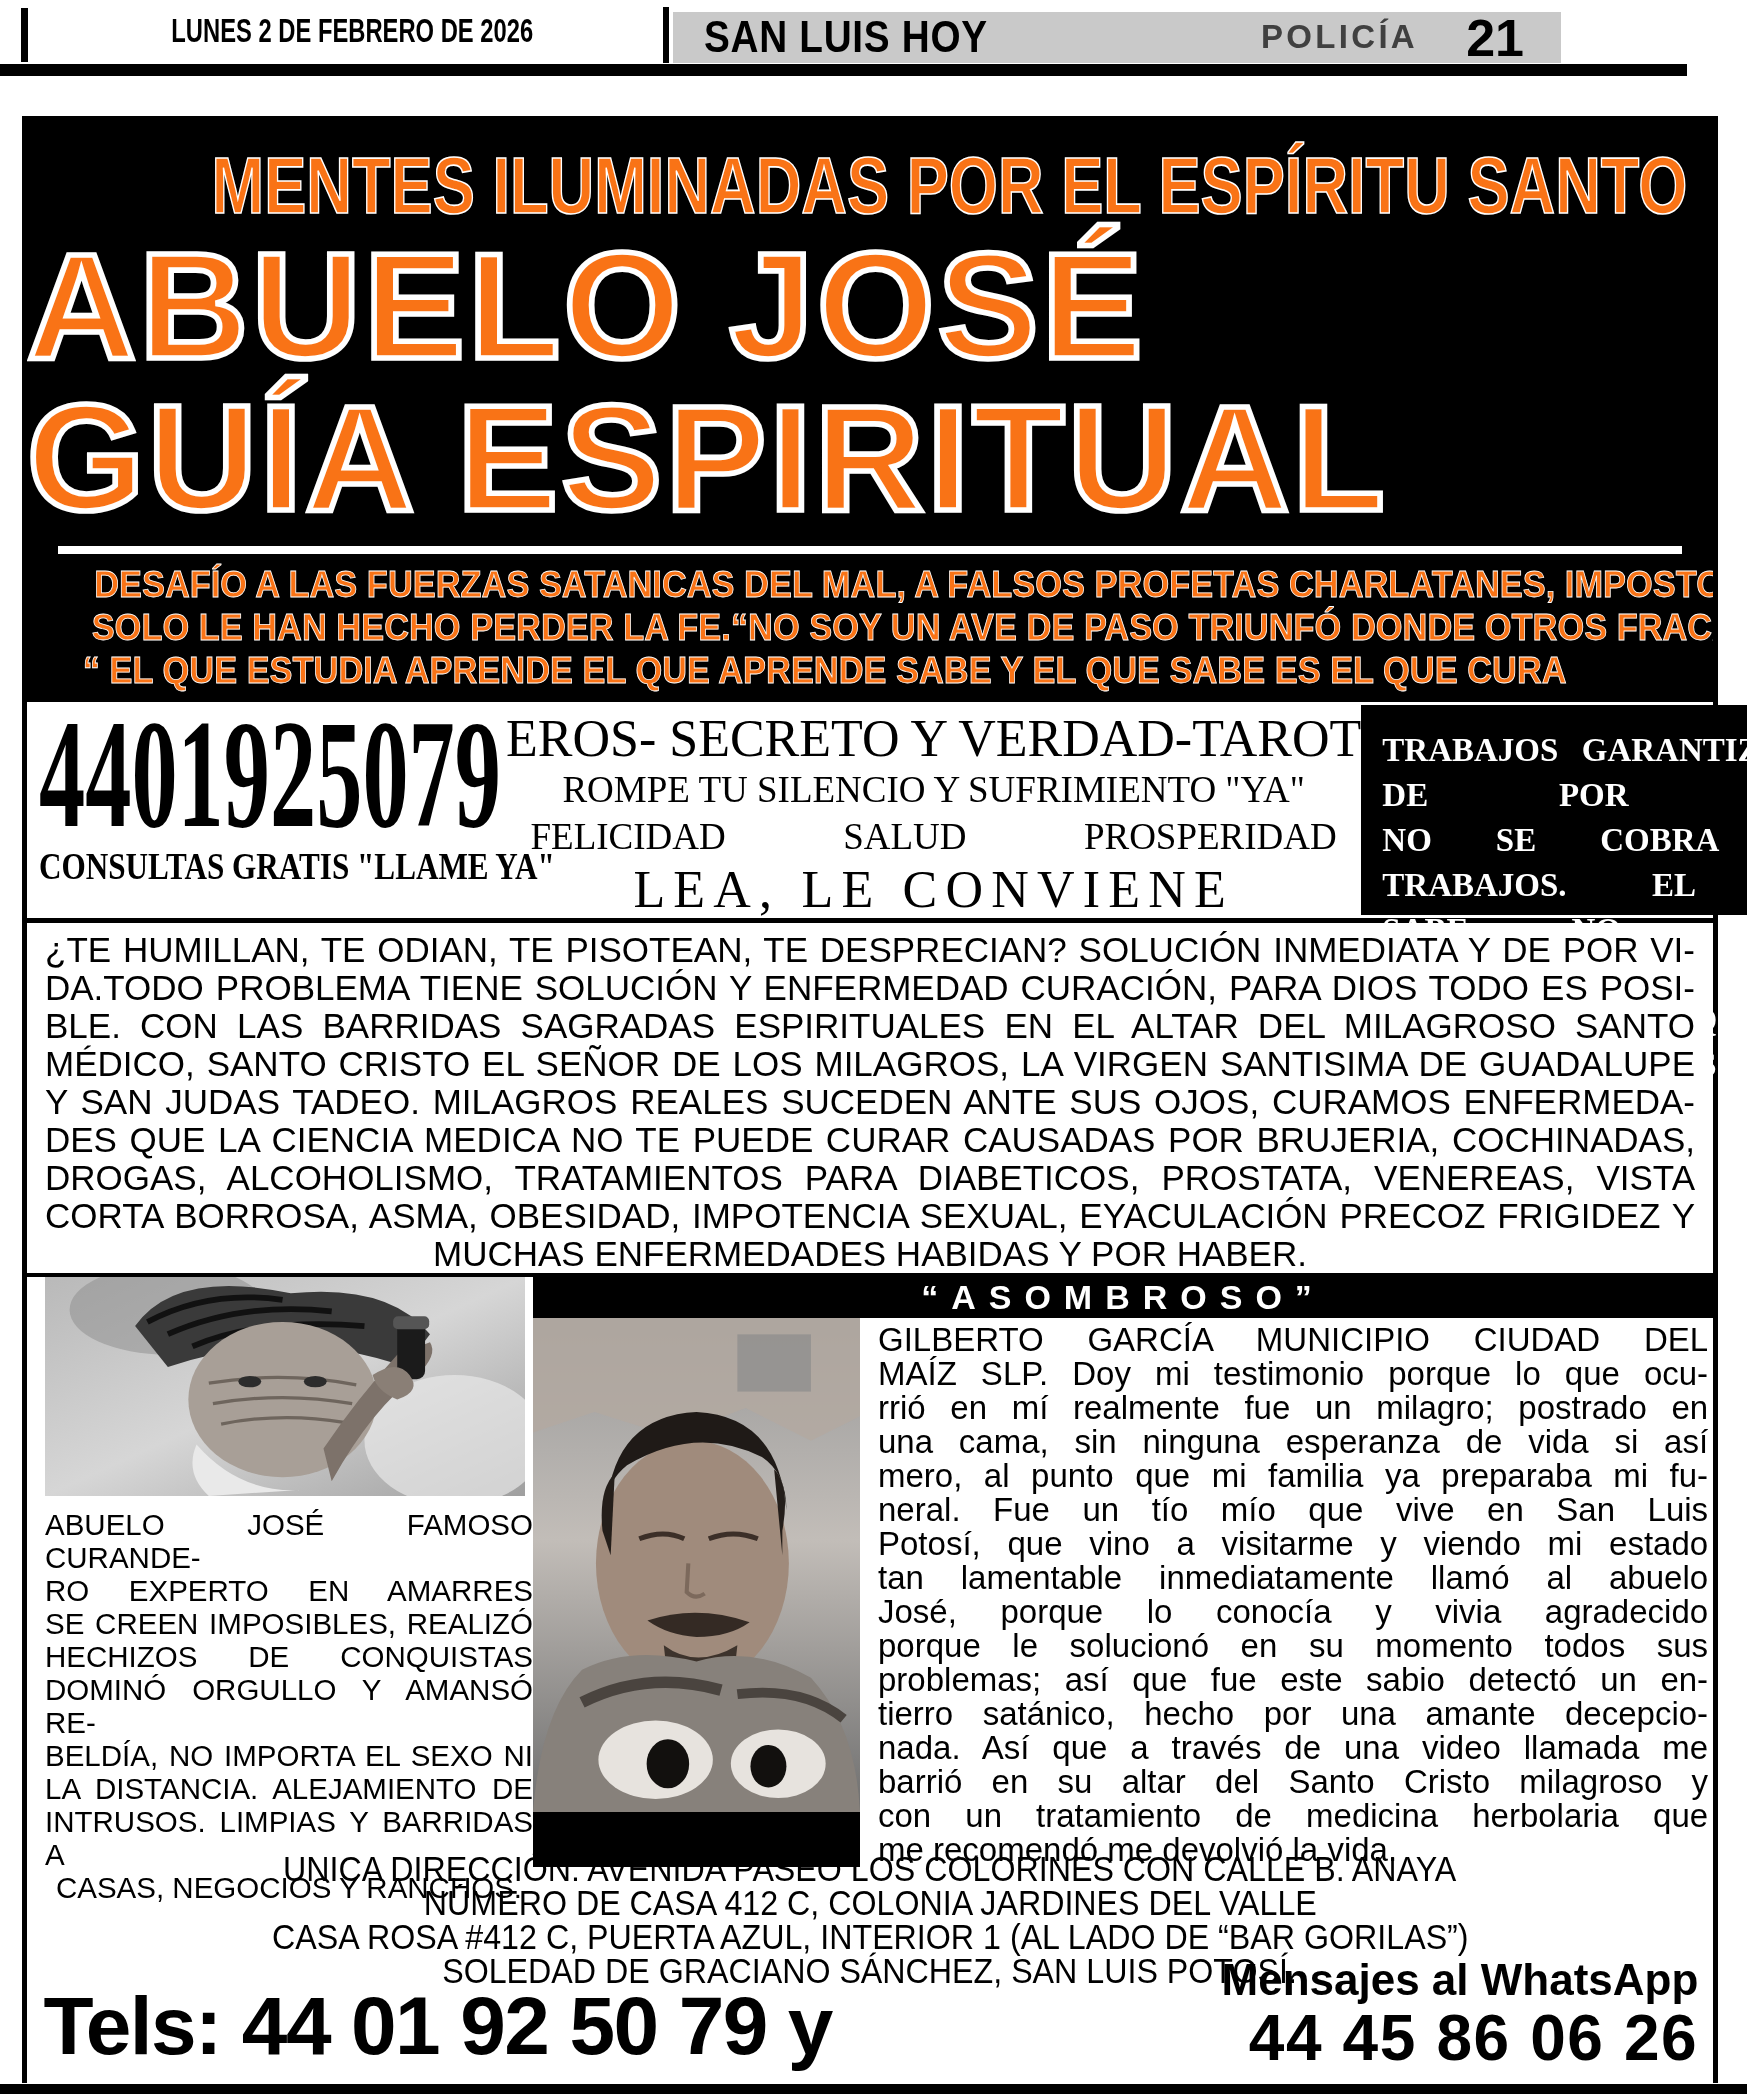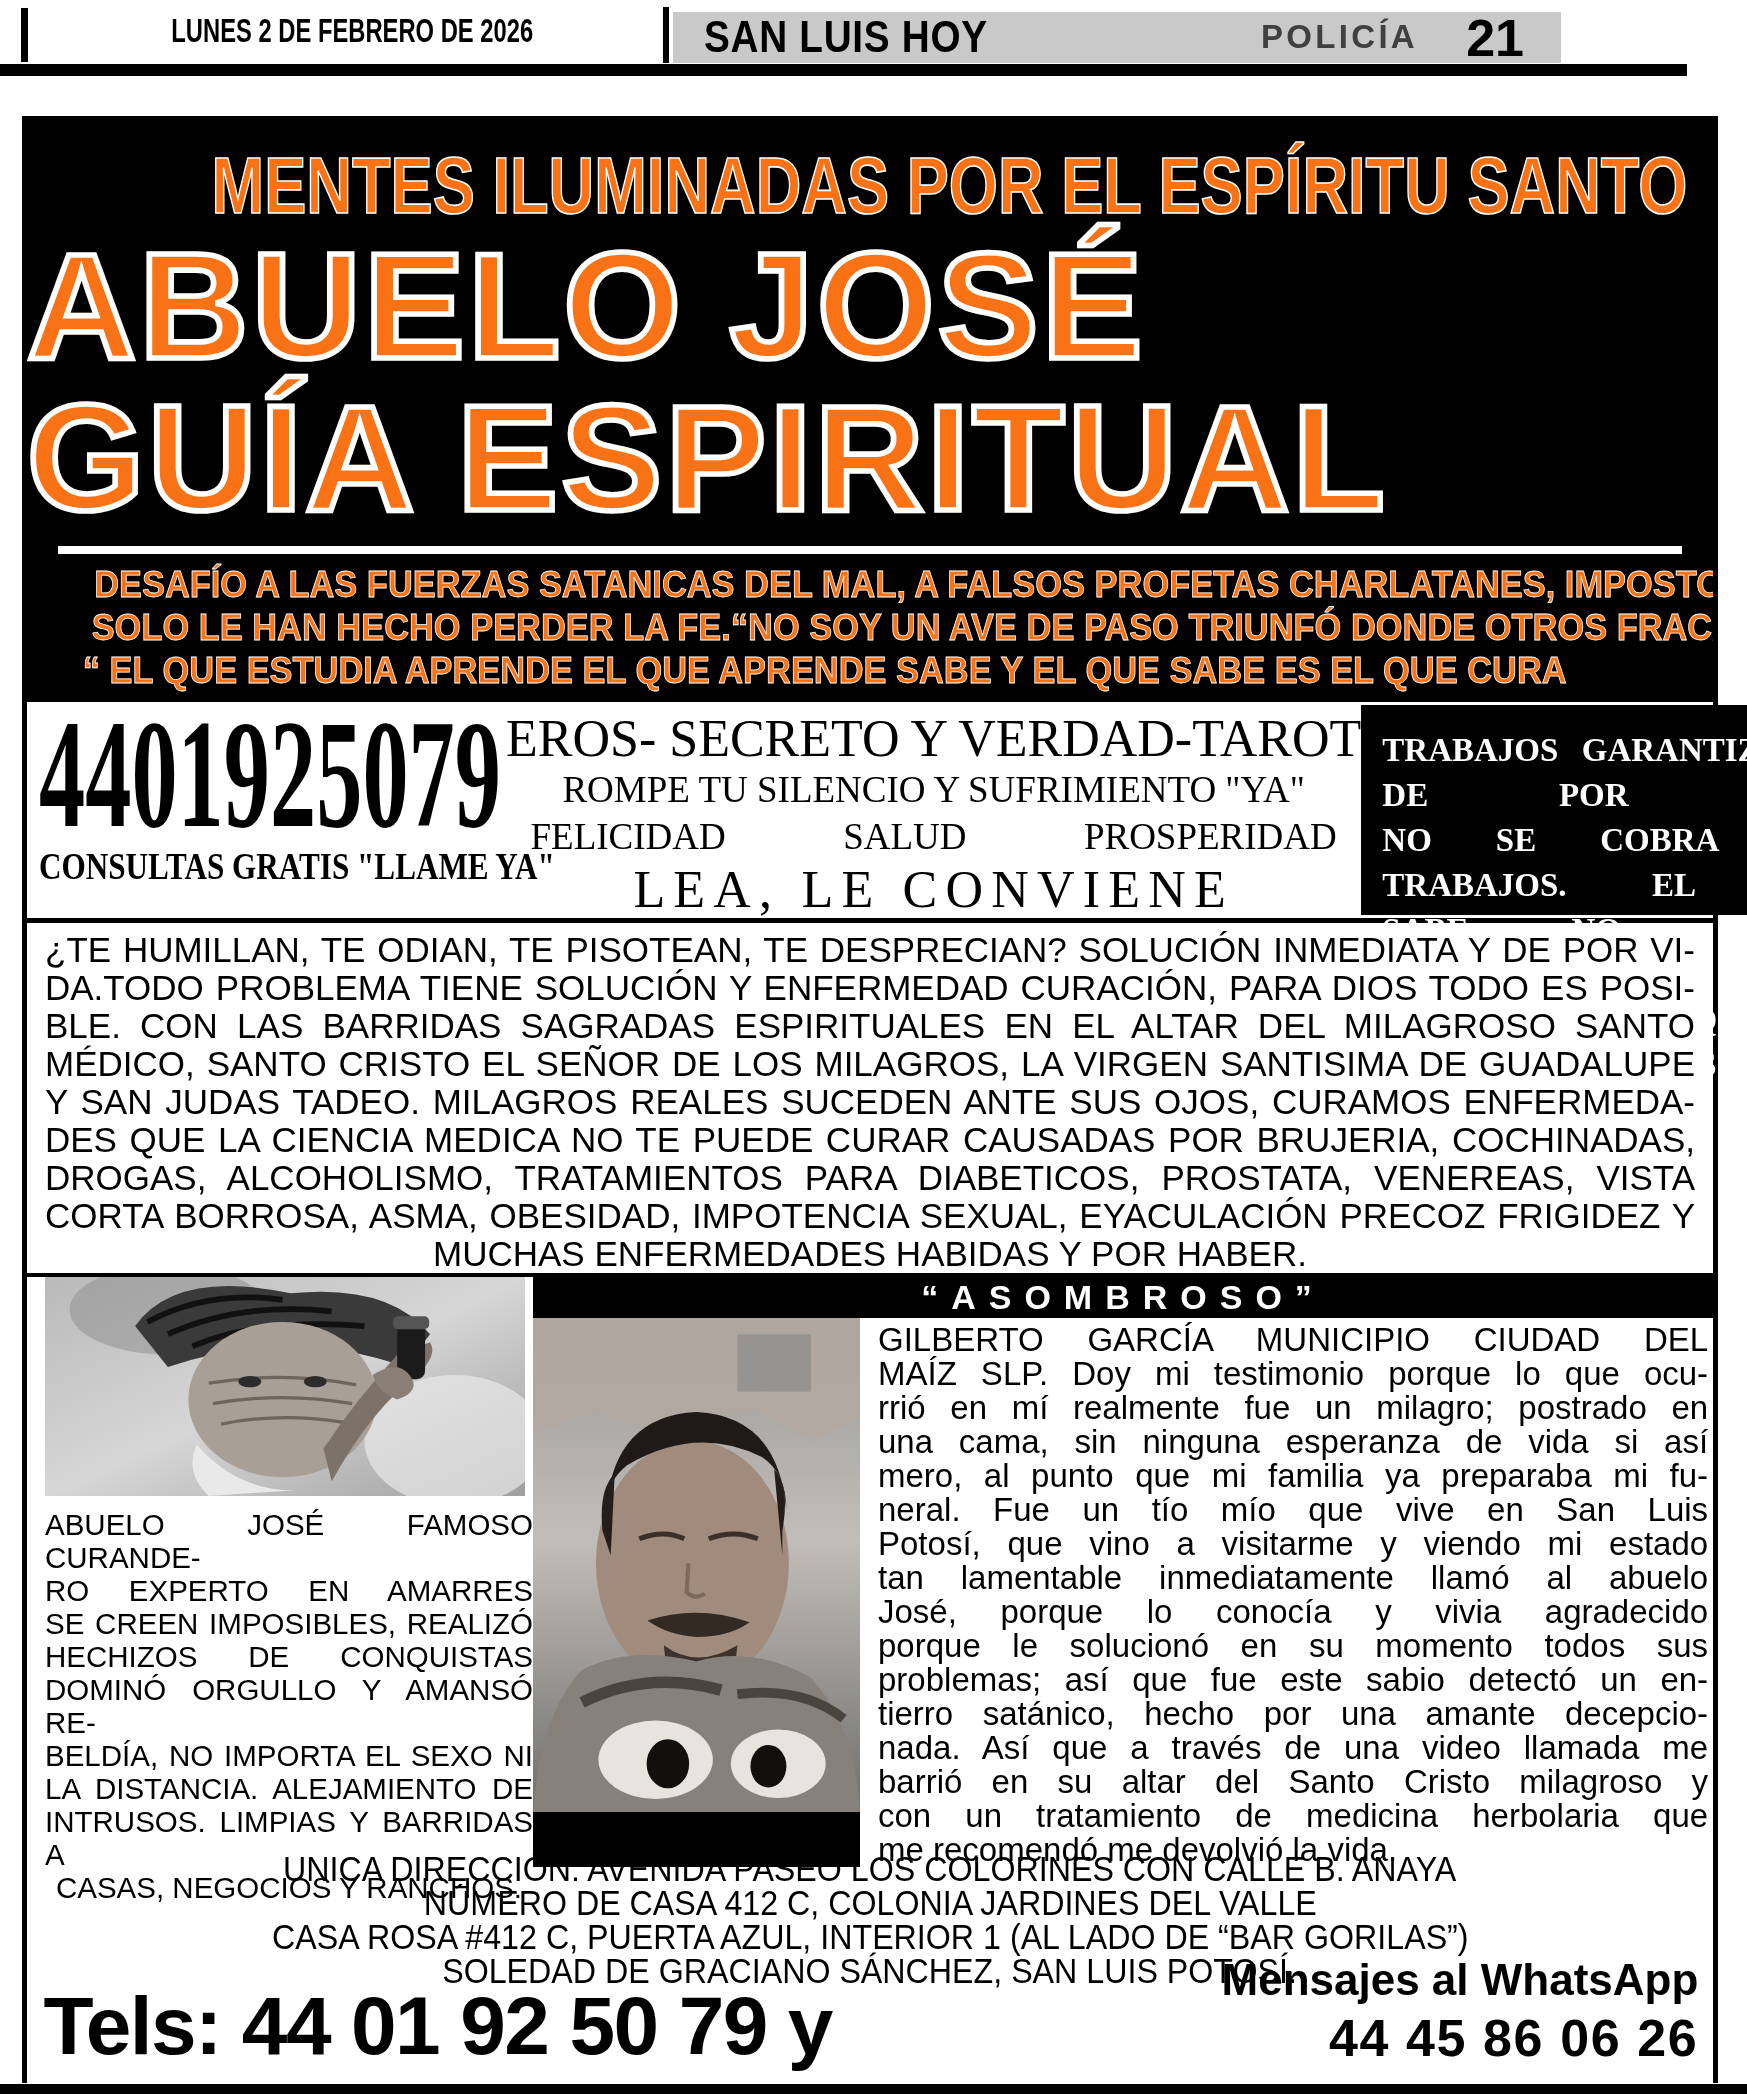--- a/index.html
+++ b/index.html
@@ -73,21 +73,21 @@
   .tline.last{text-align:left;text-align-last:left;}
   
   .address{height:134px;text-align:center;font-size:35px;line-height:34px;padding-top:1.6px;box-sizing:border-box;}
   .address .aline span{display:inline-block;transform:scaleX(.92);white-space:nowrap;}
   
   .footer{height:92px;position:relative;}
   .tels{position:absolute;left:16.4px;bottom:3.3px;font-size:82px;font-weight:bold;white-space:nowrap;
         letter-spacing:-1.6px;}
   .wa-stack{position:absolute;right:14.7px;bottom:0;text-align:right;}
   .wa-label{font-size:44px;font-weight:bold;line-height:43px;white-space:nowrap;}
-  .wa-phone{font-size:52px;font-weight:bold;line-height:75px;letter-spacing:1.6px;white-space:nowrap;}
+  .wa-phone{font-size:64px;font-weight:bold;line-height:75px;letter-spacing:1.6px;white-space:nowrap;}
   .bottom-bar{position:absolute;left:0;bottom:0;width:1747px;height:11.5px;background:#000;}
 </style>
 </head>
 <body>
 
 <div id="page">
 
   <div class="np-header">
     <div class="np-notch"></div>
     <div class="np-date">

